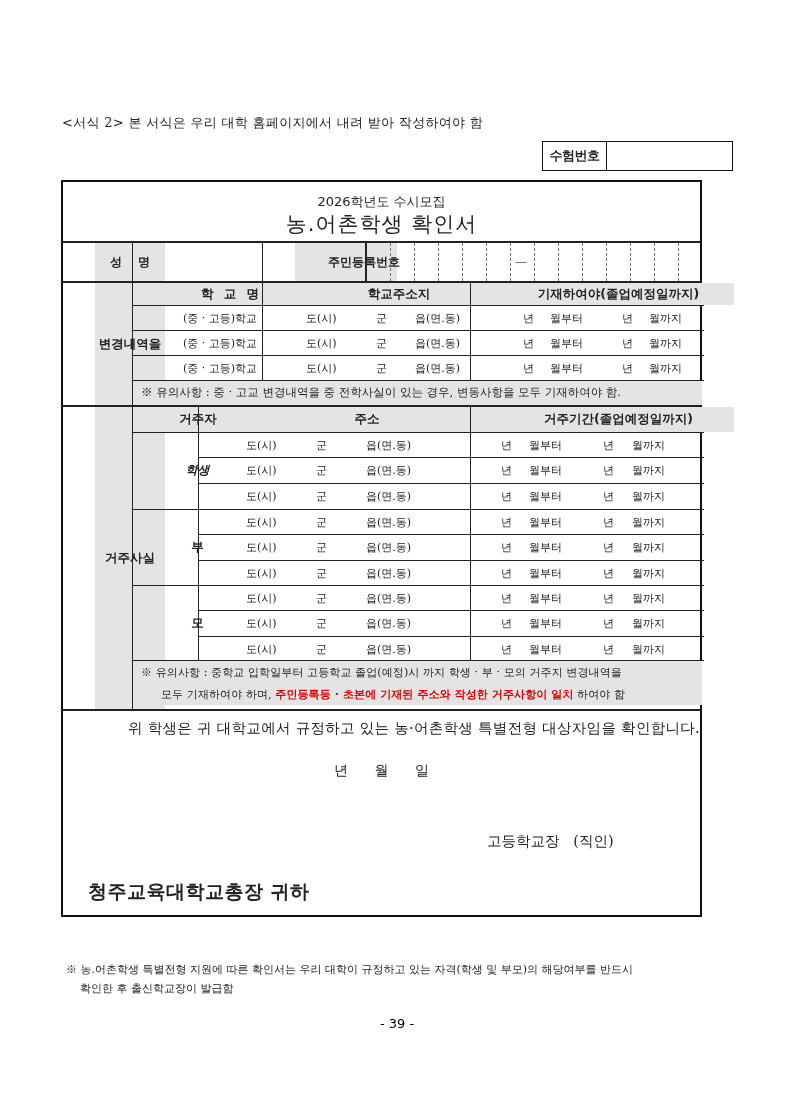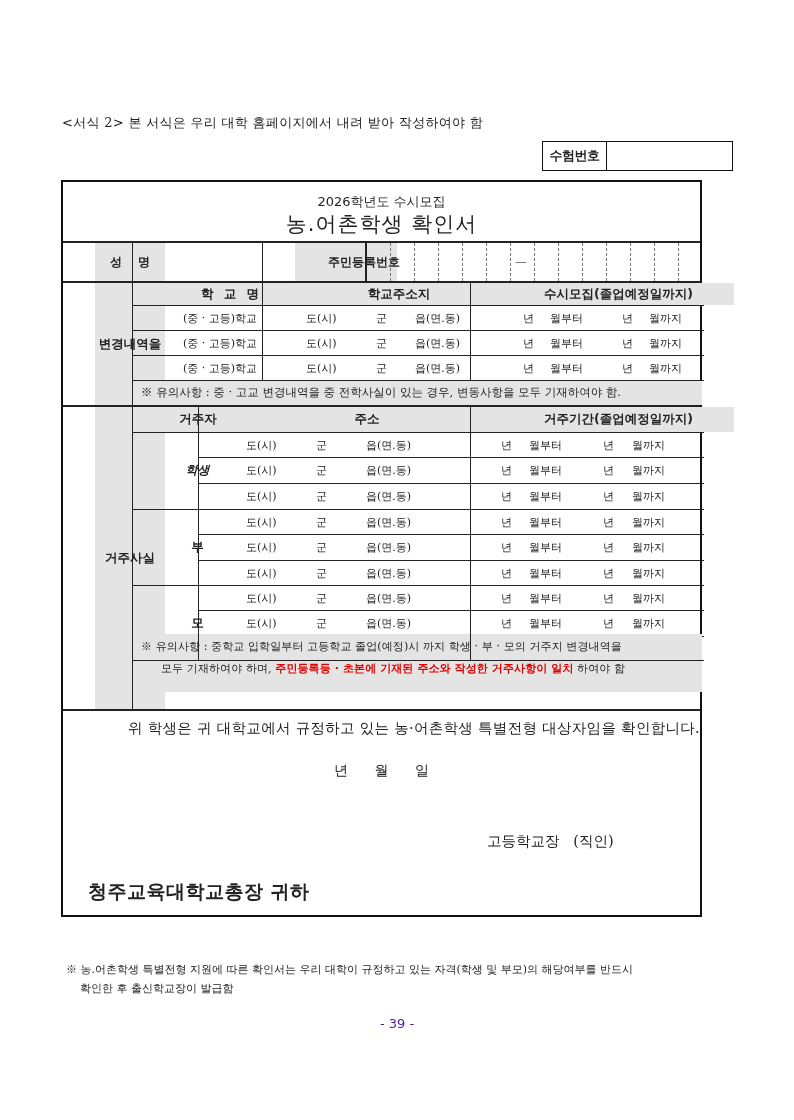--- a/index.html
+++ b/index.html
@@ -28,21 +28,21 @@
   .note { position: absolute; font-size: 11px; white-space: nowrap; letter-spacing: 0.1px; }
   .red { color: #e00000; font-family: "DejaVu Sans", sans-serif; font-weight: bold; }
 
   #confirm-text { position: absolute; left: 0; width: 100%; top: 537px; text-align: right; font-size: 14.5px; letter-spacing: 0.3px; }
   #date-line { position: absolute; left: 0; width: 100%; top: 580px; text-align: center; font-size: 14px; word-spacing: 22px; }
   #principal { position: absolute; left: 424px; top: 650px; font-size: 14.5px; white-space: nowrap; }
   #recipient { position: absolute; left: 25px; top: 697px; font-family: "DejaVu Sans", sans-serif; font-weight: bold; font-size: 19px; letter-spacing: 0.5px; }
 
   #footnote { left: 66px; top: 960px; width: 650px; font-size: 11px; line-height: 19px; }
   #footnote .l2 { padding-left: 14px; }
-  #page-number { left: 0; width: 794px; top: 1016px; text-align: center; font-family: "DejaVu Sans", sans-serif; font-size: 13px; color: #4c1d95; }
+  #page-number { left: 0; width: 794px; top: 1016px; text-align: center; font-family: "DejaVu Sans", sans-serif; font-size: 13px; color: #000000; }
 </style>
 </head>
 <body>
 
 <div id="form-note" class="abs">&lt;서식 2&gt; 본 서식은 우리 대학 홈페이지에서 내려 받아 작성하여야 함</div>
 
 <div id="exam-box" class="abs">
   <div class="lbl">수험번호</div>
   <div class="val"></div>
 </div>
@@ -76,21 +76,21 @@
       <div class="vdash" style="left: 615px; top: 61px; height: 38px;"></div>
     </div>
   <div class="cell" style="left:446px;top:61px;width:24px;height:38px;color:#666;font-size:12px;">—</div>
   <div class="hl" style="left:0;width:100%;top:99px;border-top-width:2px;"></div>
 
   <div class="cell gray bold" style="left:0;top:101px;width:70px;height:122px;font-size:12.5px;">변경내역을</div>
   <div class="vl" style="left:69px;top:100px;height:124px;"></div>
 
   <div class="cell gray bold" style="left:70px;top:101px;width:130px;height:22px;font-size:12.5px;word-spacing:6px;">학  교  명</div>
   <div class="cell gray bold" style="left:200px;top:101px;width:208px;height:22px;font-size:12.5px;">학교주소지</div>
-  <div class="cell gray bold" style="left:408px;top:101px;width:231px;height:22px;font-size:12.5px;">수시모집(졸업예정일까지)</div>
+  <div class="cell gray bold" style="left:408px;top:101px;width:231px;height:22px;font-size:12.5px;">기재하여야(졸업예정일까지)</div>
 
   <div id="enroll-rows">
       <div>
         <div class="addr" style="left: 120px; top: 129px;">(중 · 고등)학교</div>
         <div class="addr" style="left: 243px; top: 129px;">도(시)</div>
         <div class="addr" style="left: 313px; top: 129px;">군</div>
         <div class="addr" style="left: 352px; top: 129px;">읍(면.동)</div>
         <div class="addr" style="left: 460px; top: 129px;">년</div>
         <div class="addr" style="left: 487px; top: 129px;">월부터</div>
         <div class="addr" style="left: 559px; top: 129px;">년</div>
@@ -222,21 +222,21 @@
         <div class="addr" style="left: 183px; top: 460px;">도(시)</div>
         <div class="addr" style="left: 253px; top: 460px;">군</div>
         <div class="addr" style="left: 303px; top: 460px;">읍(면.동)</div>
         <div class="addr" style="left: 438px; top: 460px;">년</div>
         <div class="addr" style="left: 466px; top: 460px;">월부터</div>
         <div class="addr" style="left: 540px; top: 460px;">년</div>
         <div class="addr" style="left: 569px; top: 460px;">월까지</div>
       </div>
     </div>
 
-  <div class="gray" style="position:absolute;left:70px;top:452px;width:569px;height:58px;">
+  <div class="gray" style="position:absolute;left:70px;top:478px;width:569px;height:45px;">
     <div class="note" style="left:8px;top:5px;">※ 유의사항 : 중학교 입학일부터 고등학교 졸업(예정)시 까지 학생 · 부 · 모의 거주지 변경내역을</div>
     <div class="note" style="left:28px;top:27px;"><span>모두 기재하여야 하며, </span><span class="red">주민등록등 · 초본에 기재된 주소와 작성한 거주사항이 일치</span><span> 하여야 함</span></div>
   </div>
 
   <div class="vl" style="left:135px;top:224px;height:254px;"></div>
   <div class="vl" style="left:407px;top:224px;height:254px;"></div>
   <div class="hl" style="left:69px;width:572px;top:250px;"></div>
   <div class="hl" style="left:69px;width:572px;top:327px;"></div>
   <div class="hl" style="left:69px;width:572px;top:403px;"></div>
   <div class="hl" style="left:69px;width:572px;top:478px;"></div>

